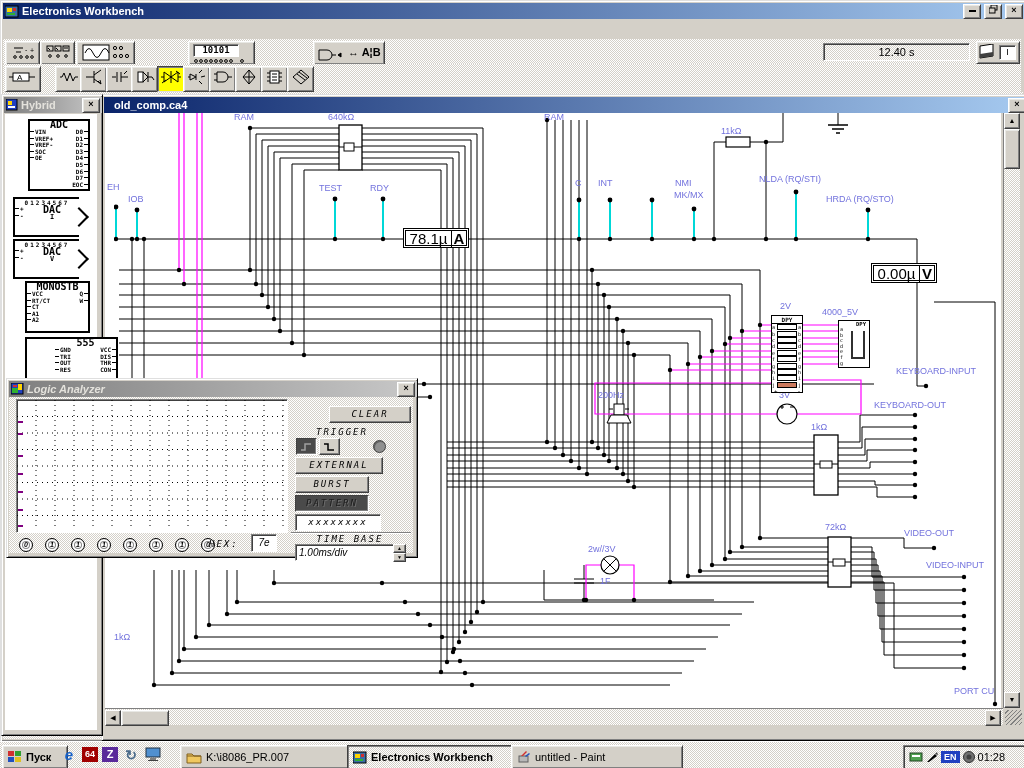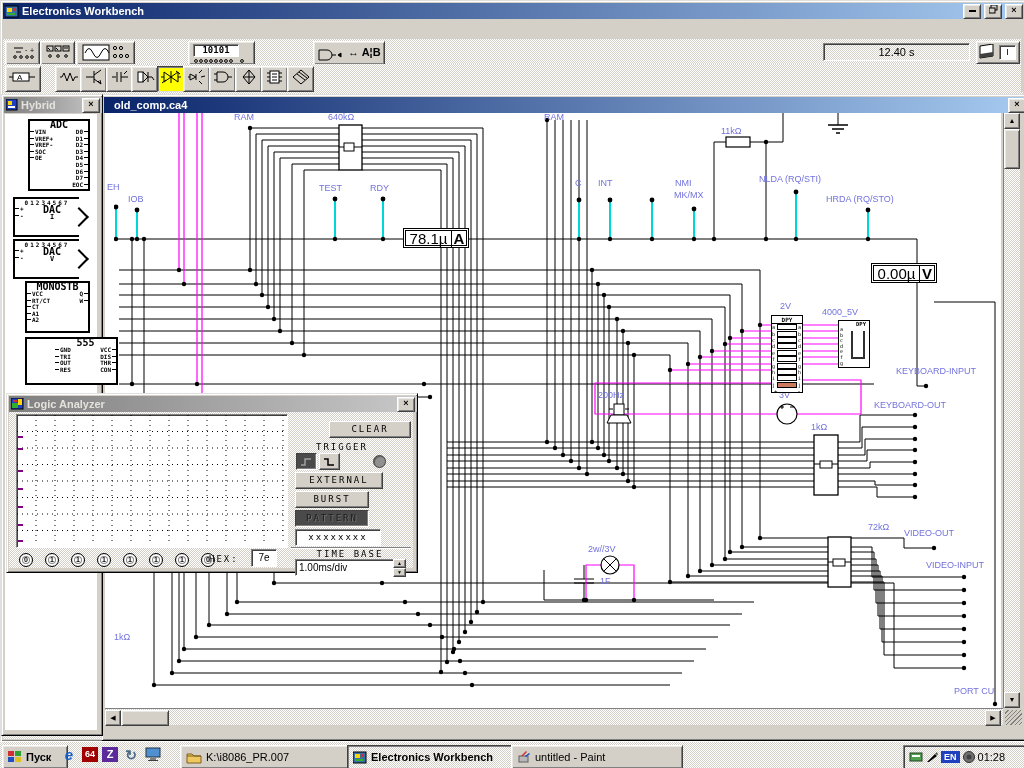--- a/index.html
+++ b/index.html
@@ -432,21 +432,21 @@
               <span class="clabel" style="left: 560px; top: 78px; color: rgb(114, 114, 221);">MK/MX</span>
               <span class="clabel" style="left: 645px; top: 62px; color: rgb(114, 114, 221);">NLDA (RQ/STI)</span>
               <span class="clabel" style="left: 712px; top: 82px; color: rgb(114, 114, 221);">HRDA (RQ/STO)</span>
               <span class="clabel" style="left: 666px; top: 189px; color: rgb(114, 114, 221);">2V</span>
               <span class="clabel" style="left: 708px; top: 195px; color: rgb(114, 114, 221);">4000_5V</span>
               <span class="clabel" style="left: 768px; top: 254px; color: rgb(114, 114, 221); margin-left: 14px;">KEYBOARD-INPUT</span>
               <span class="clabel" style="left: 760px; top: 288px; color: rgb(114, 114, 221);">KEYBOARD-OUT</span>
               <span class="clabel" style="left: 484px; top: 278px; color: rgb(114, 114, 221);">200Hz</span>
               <span class="clabel" style="left: 665px; top: 278px; color: rgb(114, 114, 221);">3V</span>
               <span class="clabel" style="left: 697px; top: 310px; color: rgb(114, 114, 221);">1kΩ</span>
-              <span class="clabel" style="left: 754px; top: 410px; color: rgb(114, 114, 221);">72kΩ</span>
+              <span class="clabel" style="left: 711px; top: 410px; color: rgb(114, 114, 221);">72kΩ</span>
               <span class="clabel" style="left: 790px; top: 416px; color: rgb(114, 114, 221);">VIDEO-OUT</span>
               <span class="clabel" style="left: 812px; top: 448px; color: rgb(114, 114, 221);">VIDEO-INPUT</span>
               <span class="clabel" style="left: 474px; top: 432px; color: rgb(114, 114, 221);">2w//3V</span>
               <span class="clabel" style="left: 486px; top: 464px; color: rgb(114, 114, 221);">1F</span>
               <span class="clabel" style="left: 0px; top: 520px; color: rgb(114, 114, 221);">1kΩ</span>
               <span class="clabel" style="left: 840px; top: 574px; color: rgb(114, 114, 221);">PORT CU</span>
             </div>
 
           <div class="meter" style="left:300px;top:117px;width:60px;">
             <span class="mv">78.1µ</span>
@@ -642,21 +642,21 @@
                   <div>VCC</div>
                   <div>DIS</div>
                   <div>THR</div>
                   <div>CON</div>
                 </div>
               </div>
             </div>
           </div>
       </div>
 
-      <div class="abs winframe" style="left:3px;top:301px;width:410px;height:178px;z-index:5;">
+      <div class="abs winframe" style="left:3px;top:286px;width:410px;height:178px;z-index:5;font-style:italic;">
         <div class="tbar inactive" style="position:absolute;left:2px;top:2px;width:404px;">
           <svg width="13" height="12">
               <rect x="0" y="0" width="12" height="11" fill="#2040c0" stroke="#000"></rect>
               <rect x="1" y="5" width="6" height="5" fill="#30b030"></rect>
               <rect x="7" y="1" width="4" height="6" fill="#ffd400"></rect>
               <rect x="2" y="2" width="4" height="2" fill="#d03030"></rect>
             </svg>
           <span class="ttl">Logic Analyzer</span>
           <span style="flex:1"></span>
           <span class="wbtn raised">×</span>

